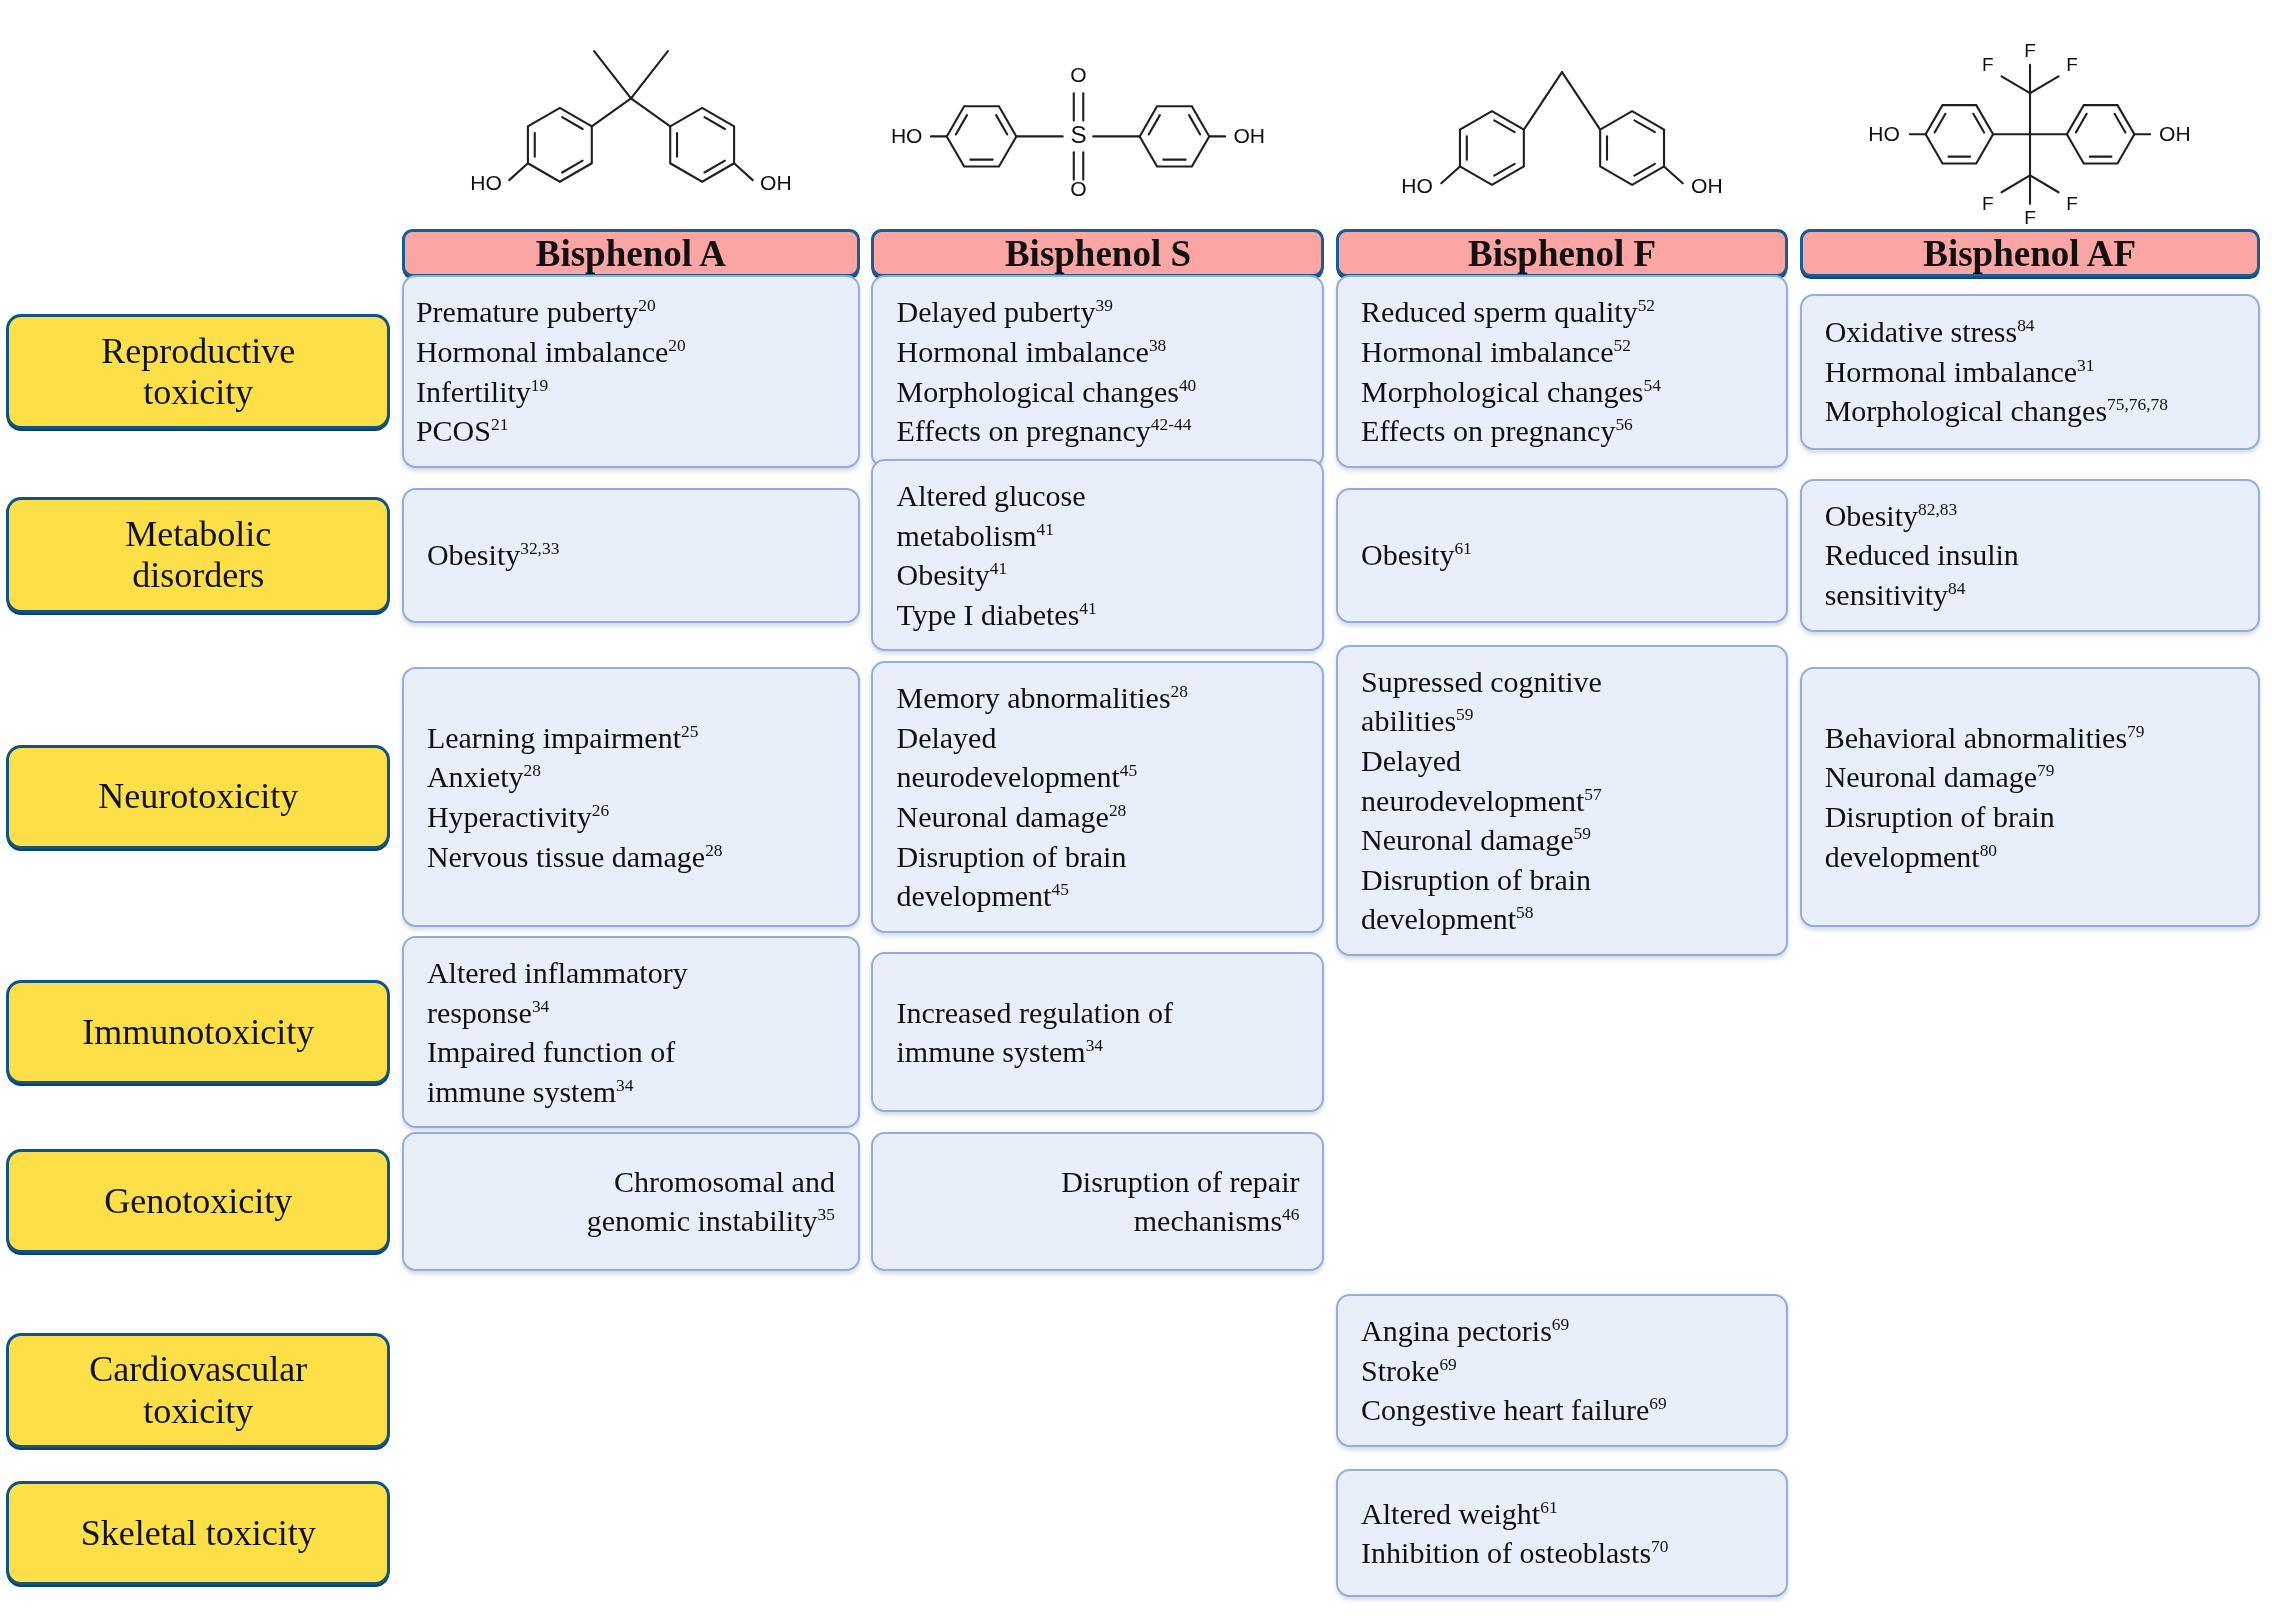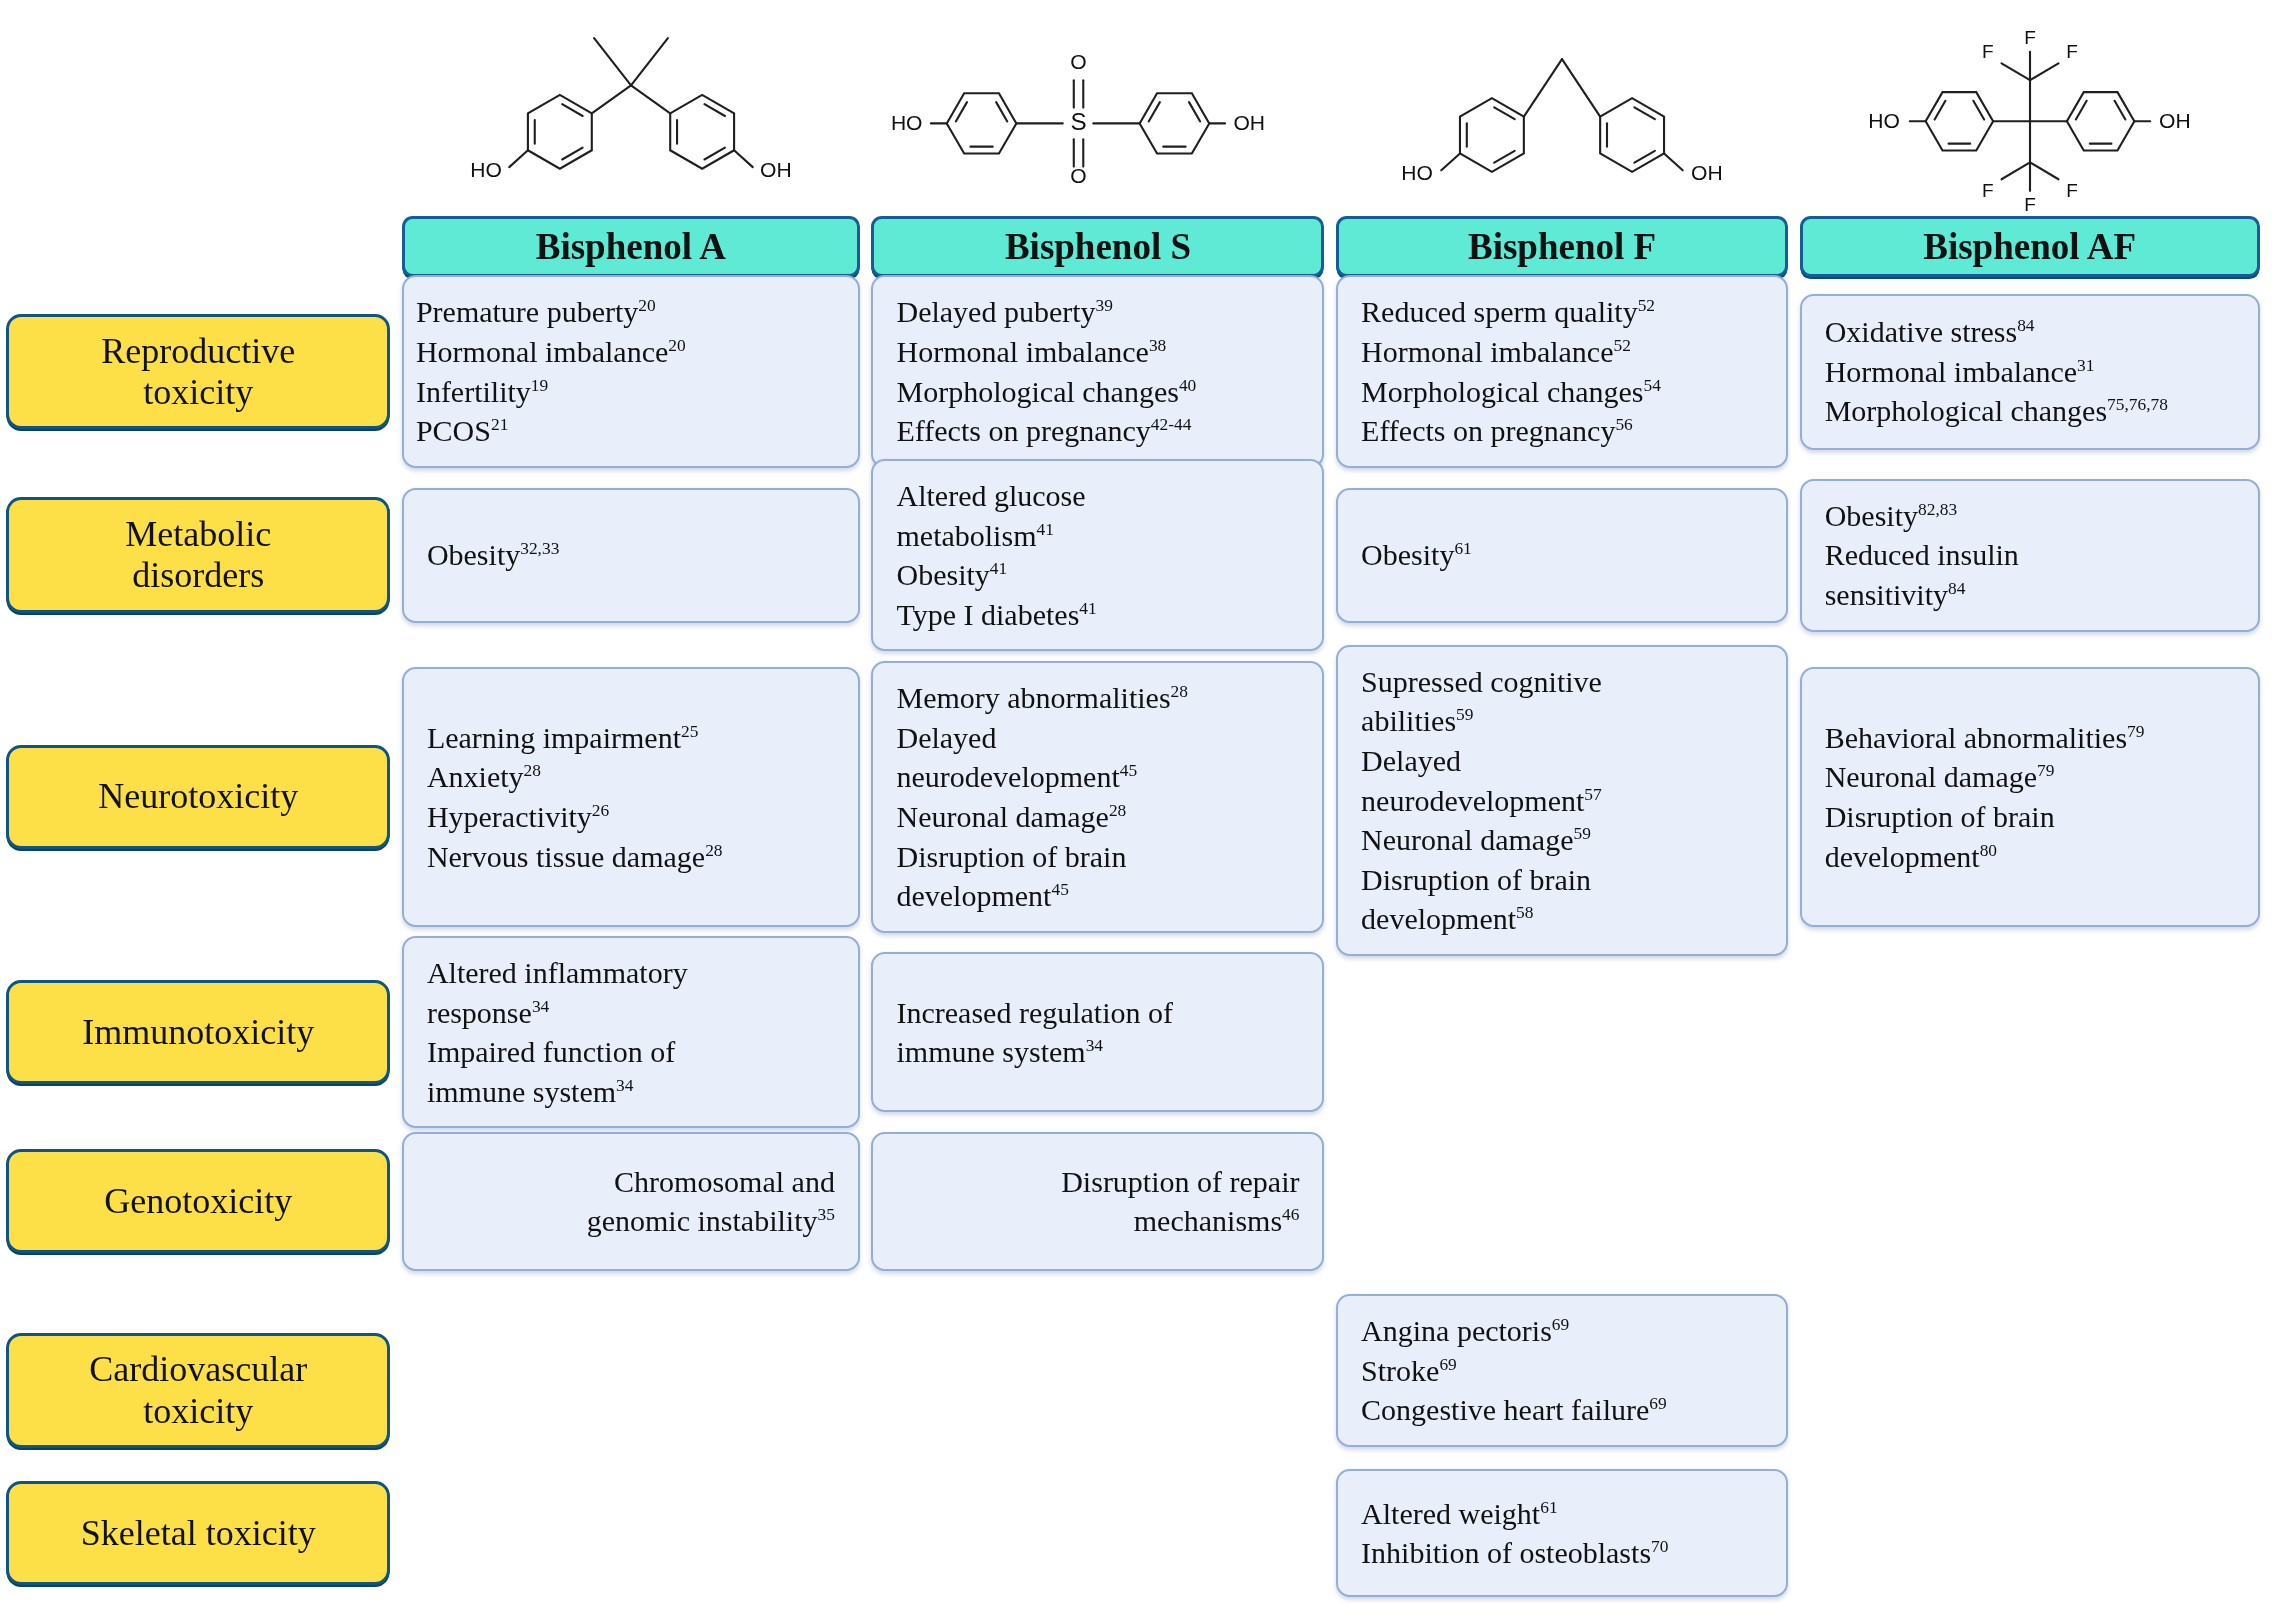--- a/index.html
+++ b/index.html
@@ -10,22 +10,22 @@
   }
   .grid{
     display:grid;
     grid-template-columns:384px 458px 453px 452px 460px;
     grid-template-rows:270px 163px 179px 279px 166px 147px 166px 134px;
     column-gap:11.6px;row-gap:12.7px;
   }
   .col-header{display:flex;flex-direction:column;justify-content:flex-end;grid-row:1;}
   .structure{width:100%;height:195px;display:block;}
   .chem-header{
-    margin-top:3.2px;height:61px;box-sizing:border-box;
-    background:#5eead4;border:3.7px solid #155d92;border-radius:10.6px;
+    margin-top:3.2px;height:48px;box-sizing:border-box;
+    background:#fca5a5;border:3.7px solid #155d92;border-radius:10.6px;
     box-shadow:0 2.6px 0 -0.5px #0d4a75;
     display:flex;align-items:center;justify-content:center;
     font-weight:bold;font-size:37px;
   }
   .row-label{
     background:#fde047;border:3.7px solid #0f557f;border-radius:15px;
     box-shadow:0 2.6px 0 -0.5px #0a4166;
     align-self:center;justify-self:stretch;
     min-height:104px;box-sizing:border-box;
     display:flex;align-items:center;justify-content:center;

